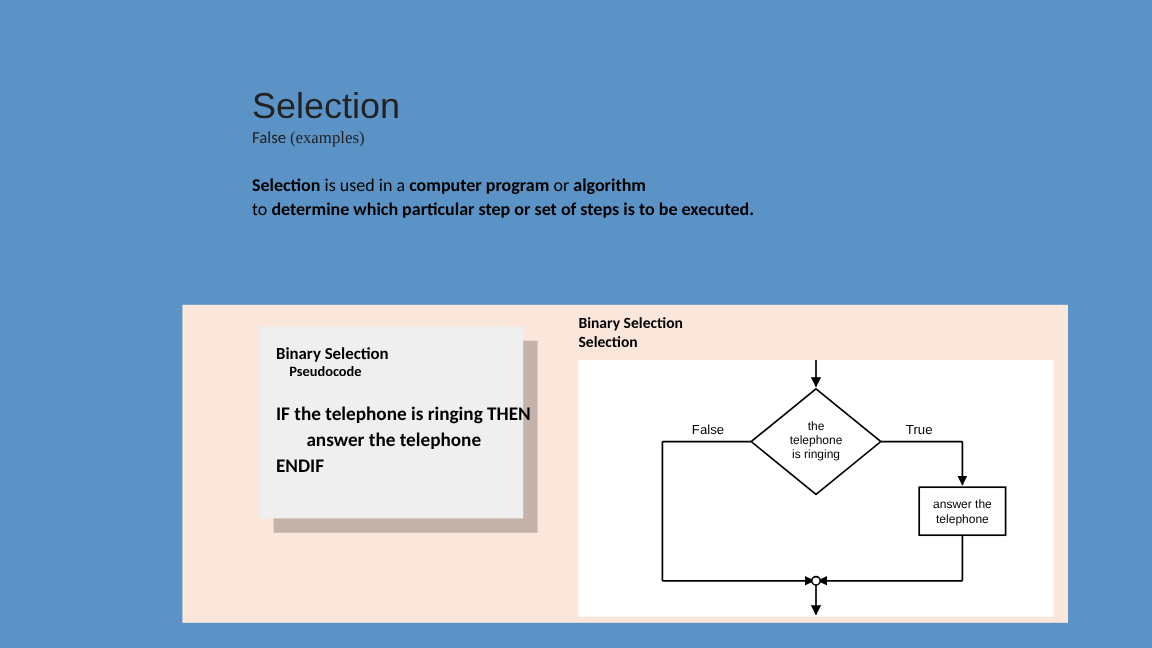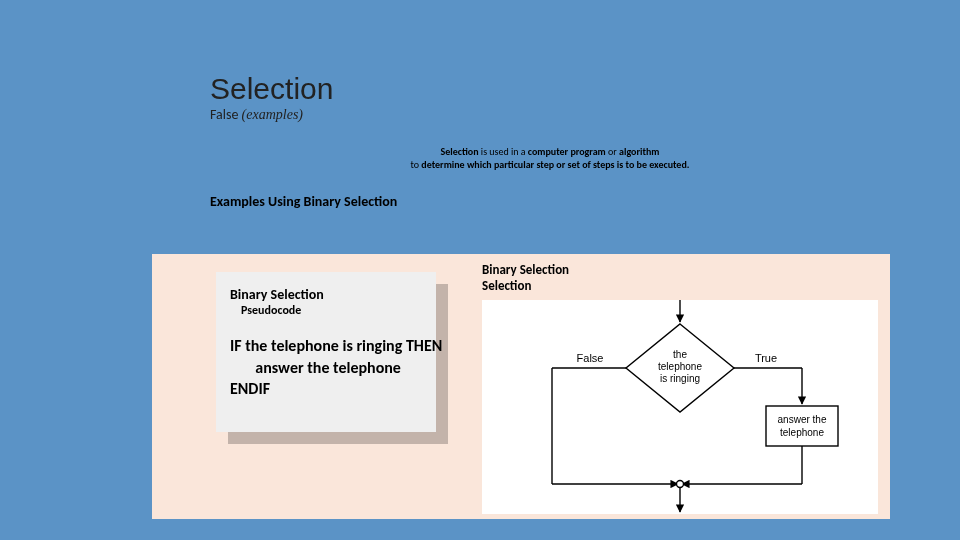--- a/index.html
+++ b/index.html
@@ -22,27 +22,25 @@
     font-family: "Segoe UI Light", "Calibri Light", "Segoe UI", sans-serif;
     font-size: 30px;
     font-weight: 400;
     color: #222;
   }
   .subtitle {
     font-size: 14px;
     color: #222;
   }
   .subtitle .italic {
-    font-style: italic;
     font-family: "Times New Roman", Georgia, serif;
   }
   .definition {
     margin-top: 22px;
-    text-align: center;
-    font-size: 10px;
+    font-size: 15px;
     color: #000;
     line-height: 1.3;
   }
   .definition .b { font-weight: 700; }
   .examples-head {
     margin-top: 22px;
     font-size: 14px;
     line-height: 1.35;
   }
   .examples-head .b { font-weight: 700; }
@@ -135,21 +133,20 @@
   <div class="definition">
     <div>
       <span class="b">Selection</span><span> is used in a </span><span class="b">computer program</span><span> or </span><span class="b">algorithm</span>
     </div>
     <div>
       <span>to </span><span class="b">determine which particular step or set of steps is to be executed.</span>
     </div>
   </div>
 
   <div class="examples-head">
-    <div class="b">Examples Using Binary Selection</div>
   </div>
 </div>
 
 <div class="content-row">
 
   <div class="pseudo-card">
     <h3>Binary Selection</h3>
     <div class="sub">Pseudocode</div>
     <pre>IF the telephone is ringing THEN
        answer the telephone

